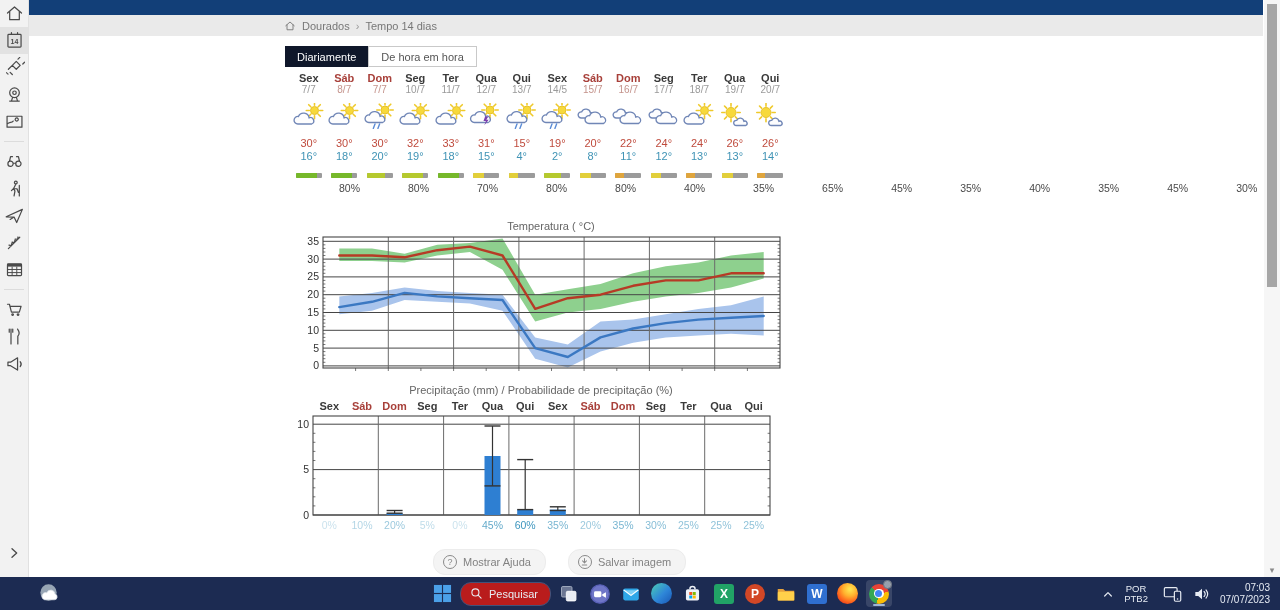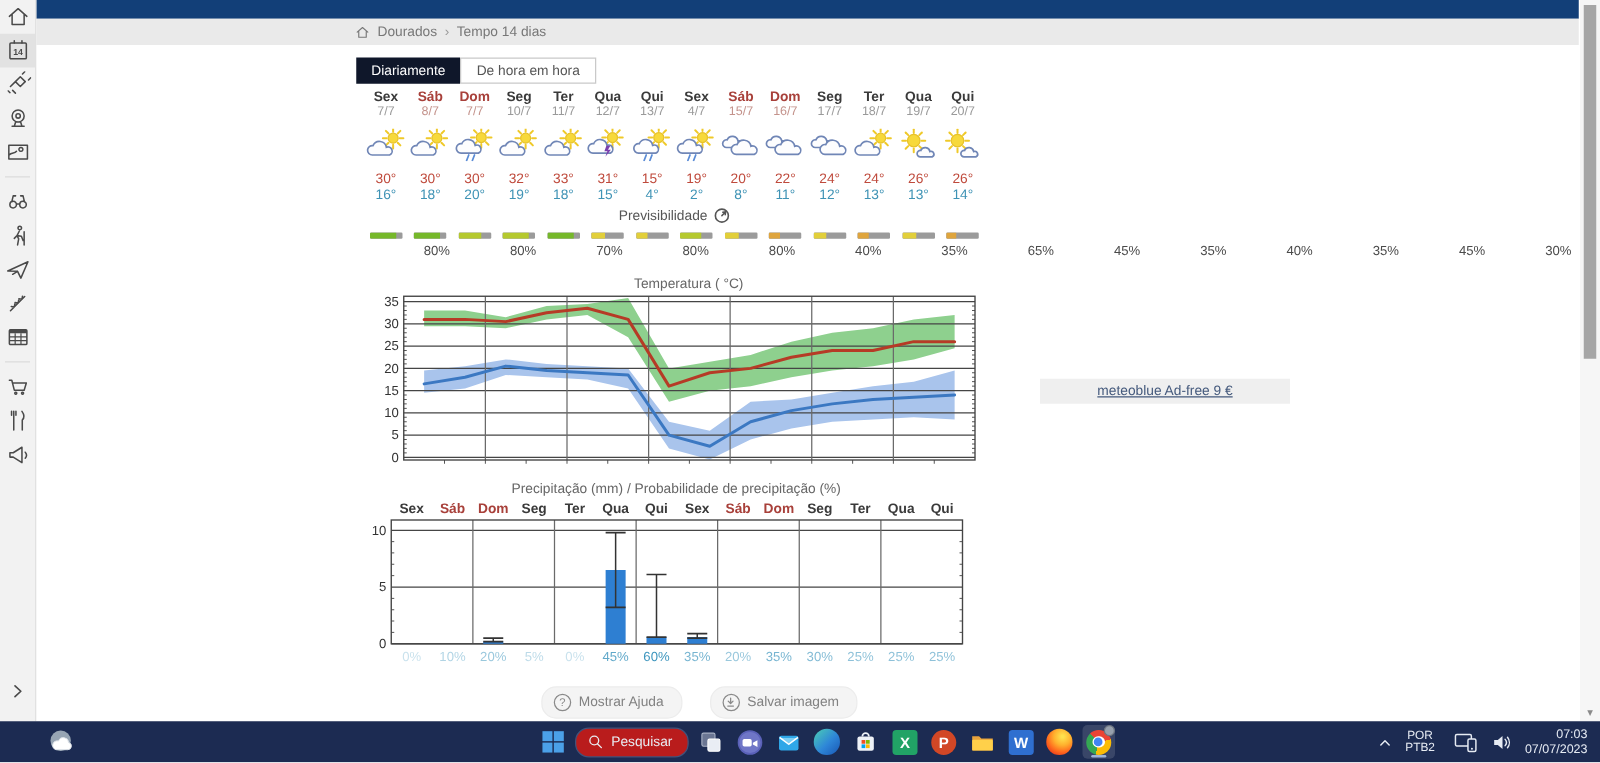--- a/index.html
+++ b/index.html
@@ -369,21 +369,21 @@
             </g>
             <g transform="translate(12,21)">
               <path d="M0 0l-1.7 4.4 M4.6 0l-1.7 4.4" fill="none" stroke="#5b8cd6" stroke-width="1.4" stroke-linecap="round"></path>
             </g>
           </svg></div>
         <div class="day-tmax">15°</div>
         <div class="day-tmin">4°</div>
       </div>
       <div class="day-col">
         <div class="day-name">Sex</div>
-        <div class="day-date">4/7</div>
+        <div class="day-date">14/5</div>
         <div class="day-icon"><svg width="34" height="26" viewBox="0 0 34 26">
             <g>
               <line x1="27.2" y1="7.0" x2="30.2" y2="7.0" stroke="#efc929" stroke-width="1.6" stroke-linecap="round"></line>
               <line x1="25.7" y1="10.7" x2="27.8" y2="12.8" stroke="#efc929" stroke-width="1.6" stroke-linecap="round"></line>
               <line x1="22.0" y1="12.2" x2="22.0" y2="15.2" stroke="#efc929" stroke-width="1.6" stroke-linecap="round"></line>
               <line x1="18.3" y1="10.7" x2="16.2" y2="12.8" stroke="#efc929" stroke-width="1.6" stroke-linecap="round"></line>
               <line x1="16.8" y1="7.0" x2="13.8" y2="7.0" stroke="#efc929" stroke-width="1.6" stroke-linecap="round"></line>
               <line x1="18.3" y1="3.3" x2="16.2" y2="1.2" stroke="#efc929" stroke-width="1.6" stroke-linecap="round"></line>
               <line x1="22.0" y1="1.8" x2="22.0" y2="-1.2" stroke="#efc929" stroke-width="1.6" stroke-linecap="round"></line>
               <line x1="25.7" y1="3.3" x2="27.8" y2="1.2" stroke="#efc929" stroke-width="1.6" stroke-linecap="round"></line>
@@ -503,27 +503,20 @@
             <g transform="translate(16,22.5) scale(0.6)">
               <path d="M19.5 0 H3.8 A4.3 4.3 0 1 1 4.45 -8.55 A6.4 6.4 0 0 1 16.6 -7.05 A3.8 3.8 0 0 1 19.5 0 Z" fill="#fdfdfe" stroke="#7086b6" stroke-width="2.25"></path>
             </g>
           </svg></div>
         <div class="day-tmax">26°</div>
         <div class="day-tmin">14°</div>
       </div>
     </div>
 
   <div class="pred">
-    <div class="pred-label-row">
-      <span>Previsibilidade</span>
-      <svg width="13" height="13" viewBox="0 0 13 13">
-        <circle cx="6.5" cy="6.5" r="5.2" fill="none" stroke="#555" stroke-width="1.3"></circle>
-        <path d="M6.5 6.5 L9.6 3.4 M9.6 3.4 l-2.4 .4 M9.6 3.4 l-.4 2.4" fill="none" stroke="#555" stroke-width="1.2" stroke-linecap="round"></path>
-      </svg>
-    </div>
     <div class="pred-bars" id="pred-bars">
         <div class="pred-cell">
           <div class="pred-bar">
             <div class="pred-fill" style="width:80%;background:#76b82a"></div>
           </div>
         </div>
         <div class="pred-cell">
           <div class="pred-bar">
             <div class="pred-fill" style="width:80%;background:#76b82a"></div>
           </div>
@@ -776,23 +769,20 @@
         <text x="234.2" y="146" text-anchor="middle" font-size="10.5" fill="#3e96be" opacity="1.00">60%</text>
         <text x="266.8" y="146" text-anchor="middle" font-size="10.5" fill="#3e96be" opacity="0.70">35%</text>
         <text x="299.5" y="146" text-anchor="middle" font-size="10.5" fill="#3e96be" opacity="0.52">20%</text>
         <text x="332.1" y="146" text-anchor="middle" font-size="10.5" fill="#3e96be" opacity="0.70">35%</text>
         <text x="364.8" y="146" text-anchor="middle" font-size="10.5" fill="#3e96be" opacity="0.64">30%</text>
         <text x="397.4" y="146" text-anchor="middle" font-size="10.5" fill="#3e96be" opacity="0.58">25%</text>
         <text x="430.0" y="146" text-anchor="middle" font-size="10.5" fill="#3e96be" opacity="0.58">25%</text>
         <text x="462.7" y="146" text-anchor="middle" font-size="10.5" fill="#3e96be" opacity="0.58">25%</text>
       </svg></div>
 
-  <div class="ad-box">
-    <span class="ad-link">meteoblue Ad-free 9 €</span>
-  </div>
 
   <div class="actions">
     <div class="pill-btn">
       <span class="circ-ic">?</span>
       <span>Mostrar Ajuda</span>
     </div>
     <div class="pill-btn">
       <span class="circ-ic">
         <svg width="9" height="10" viewBox="0 0 14 15">
             <path d="M7 2v6 M4 5.8 L7 8.8 L10 5.8 M3.5 12h7" fill="none" stroke="#8a8a8a" stroke-width="1.6" stroke-linecap="round" stroke-linejoin="round"></path>

